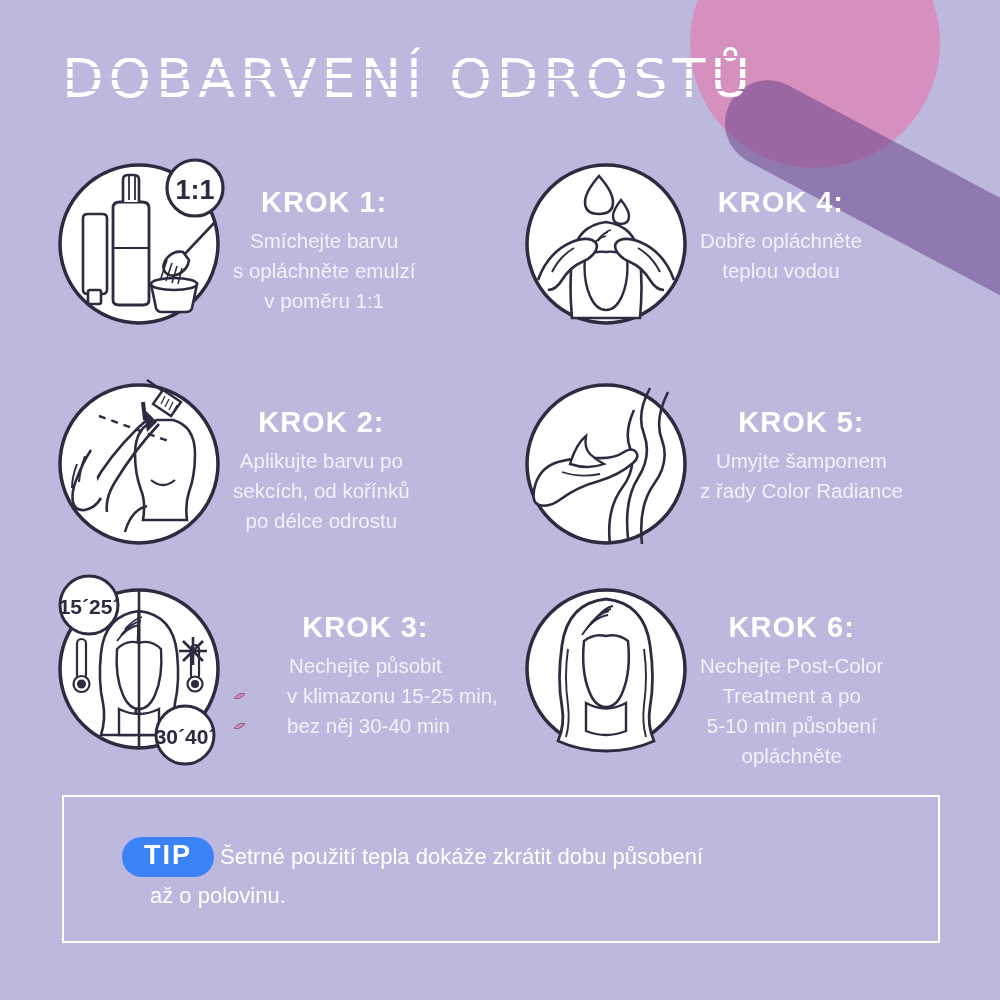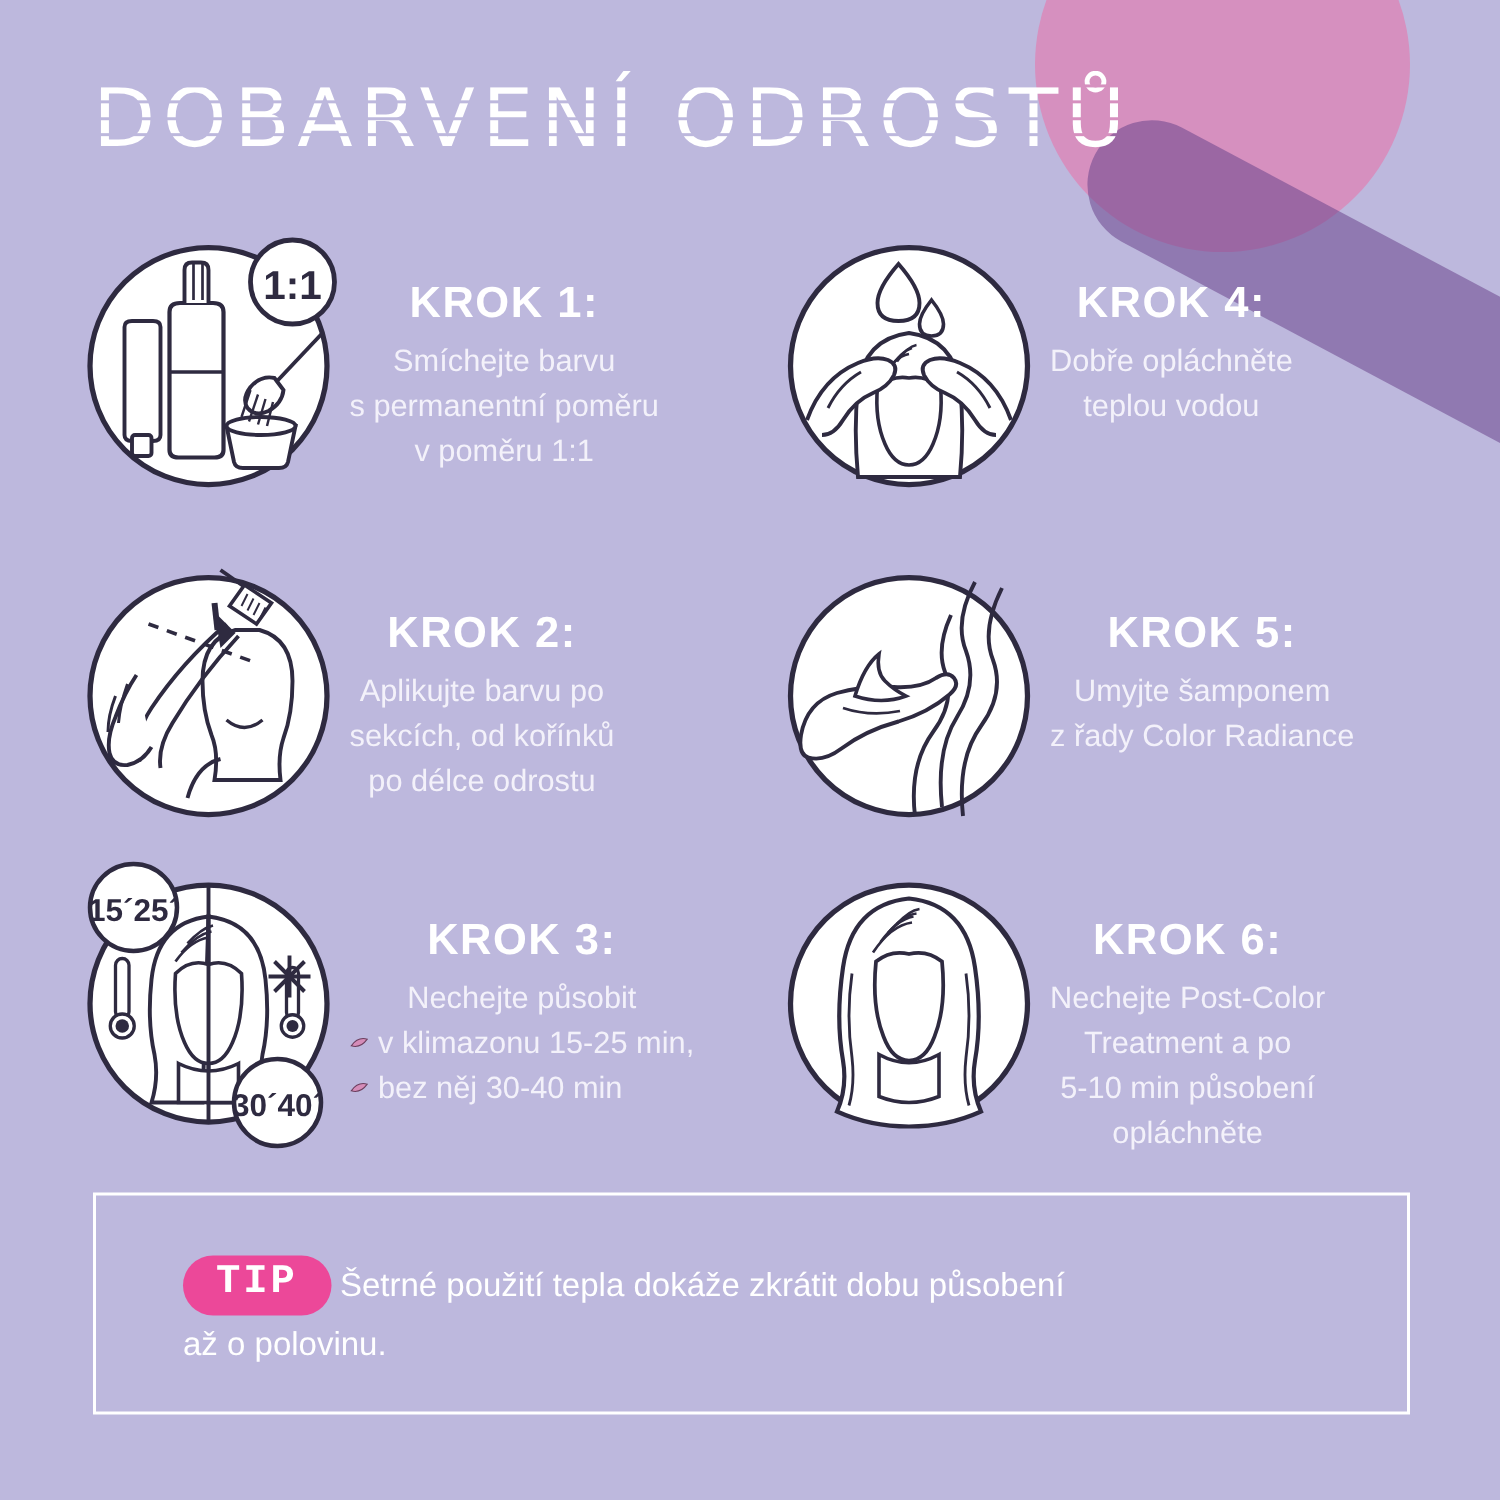--- a/index.html
+++ b/index.html
@@ -80,21 +80,21 @@
     margin-bottom: 7px;
     white-space: nowrap;
   }
   .step-body {
     font-size: 20.5px;
     color: #f3f1fa;
     line-height: 1.47;
     font-weight: 300;
   }
   .step-body .line { white-space: nowrap; }
-  .bullet-line { display: flex; align-items: baseline; }
+  .bullet-line { display: flex; align-items: baseline; gap: 35px; }
   .bullet {
     flex: 0 0 auto;
     width: 13px; height: 8px;
     margin-right: 6px;
     position: relative;
     top: -3px;
   }
   .bullet svg { display:block; width:100%; height:100%; }
 
   
@@ -104,36 +104,36 @@
     width: 878px; height: 148px;
     border: 2px solid #ffffff;
   }
   #tip-inner {
     position: absolute;
     left: 58px; top: 40px;
     right: 20px;
   }
   .tip-row { display: flex; align-items: center; }
   #tip-badge {
-    background: #ec4899;
+    background: #3b82f6;
     color: #ffffff;
     font-size: 27px;
     font-weight: bold;
     letter-spacing: 2px;
     padding: 4px 22px 6px 22px;
     border-radius: 22px;
     line-height: 1.1;
     flex: 0 0 auto;
-    font-family: Liberation Mono, monospace;
   }
   .tip-text {
     font-size: 22px;
     color: #ffffff;
     font-weight: 300;
     line-height: 1.5;
+    margin-left: 28px;
   }
   #tip-line1 { margin-left: 6px; }
   #tip-line2 { margin-top: 2px; }
 </style>
 </head>
 <body>
 
 <div id="decor">
   <div class="deco-circle"></div>
   <div class="deco-bar"></div>
@@ -172,21 +172,21 @@
           </g>
 
           <circle cx="140" cy="28" r="28" fill="#ffffff" stroke="#2e2a40" stroke-width="3.2"></circle>
           <text x="140" y="39" text-anchor="middle" font-family="Liberation Sans, sans-serif" font-size="27" font-weight="bold" fill="#2e2a40">1:1</text>
         </svg>
       </div>
       <div class="step-text">
         <div class="step-title">KROK 1:</div>
         <div class="step-body">
           <div class="line">Smíchejte barvu</div>
-          <div class="line">s permanentní poměru</div>
+          <div class="line">s opláchněte emulzí</div>
           <div class="line">v poměru 1:1</div>
         </div>
       </div>
     </div>
 
     <div class="step" style="top:220px;">
       <div class="medal">
         <svg viewBox="0 0 168 168">
           <circle cx="84" cy="84" r="79" fill="#ffffff" stroke="#2e2a40" stroke-width="3.5"></circle>
 

